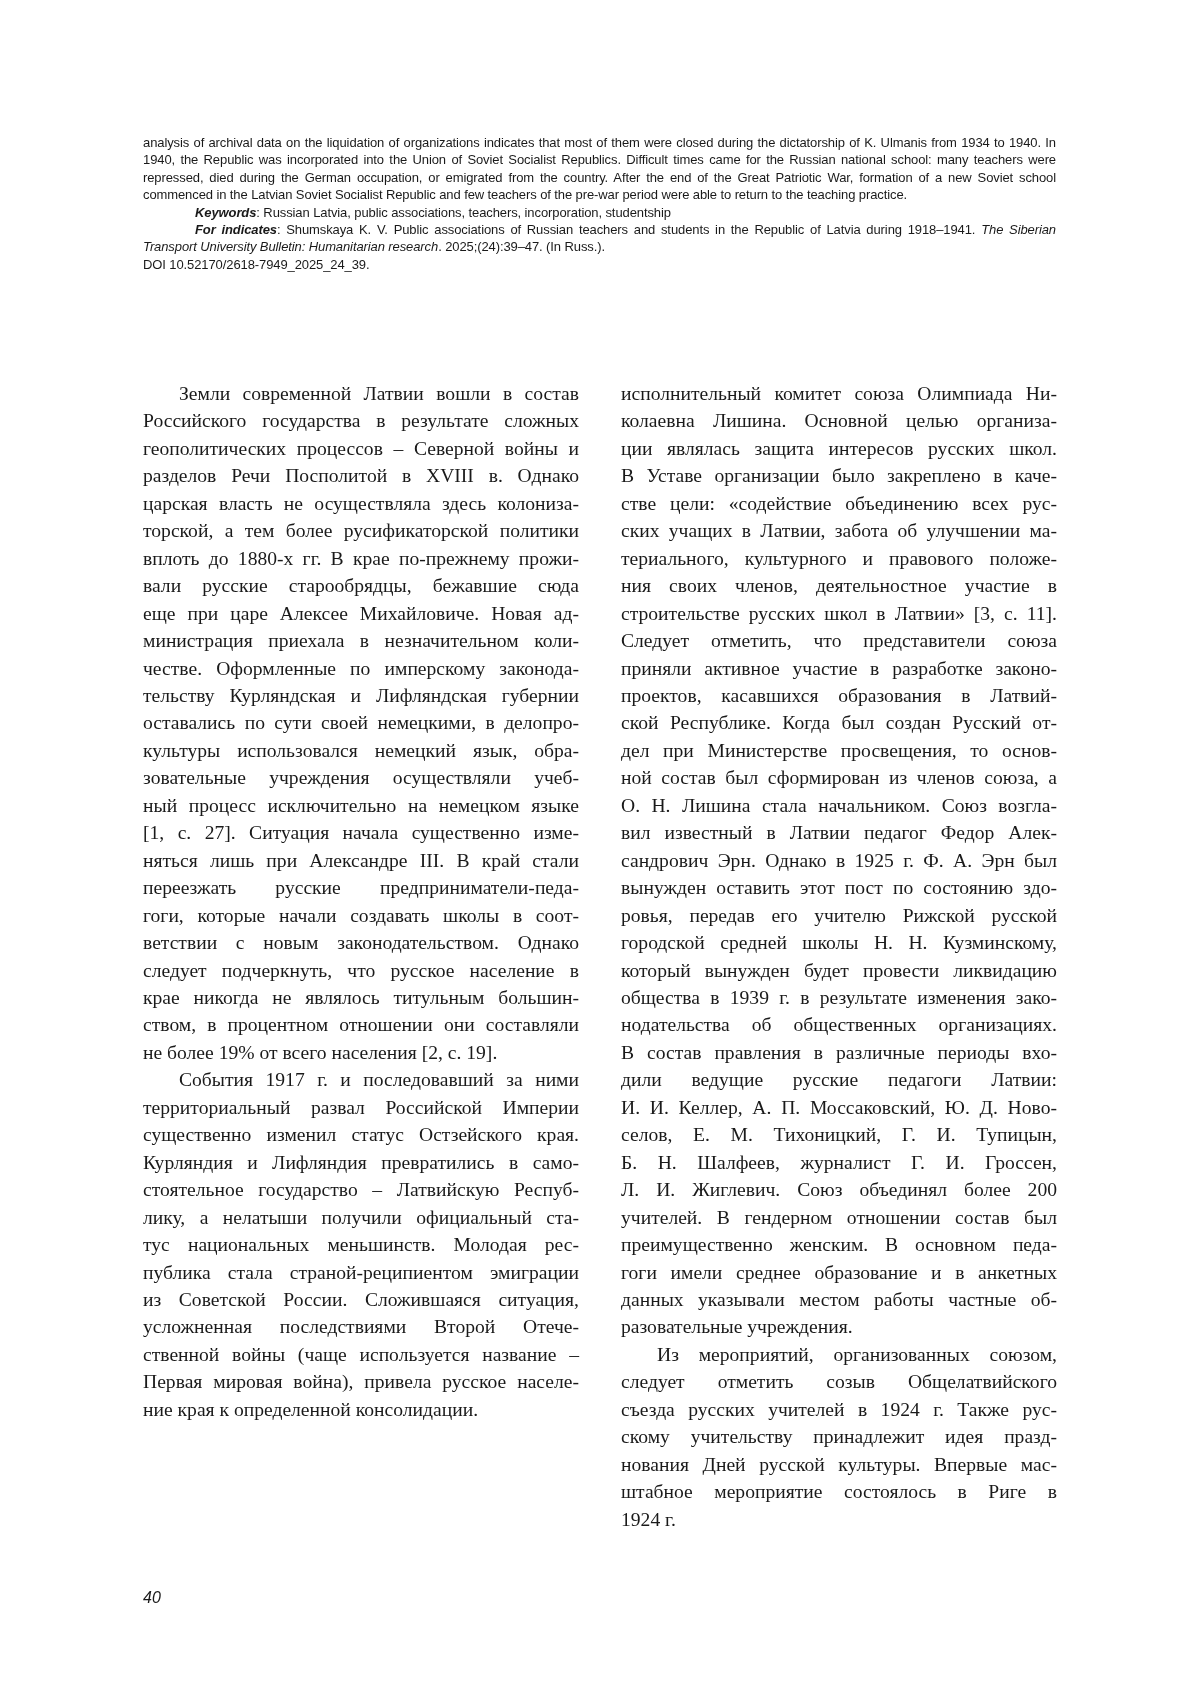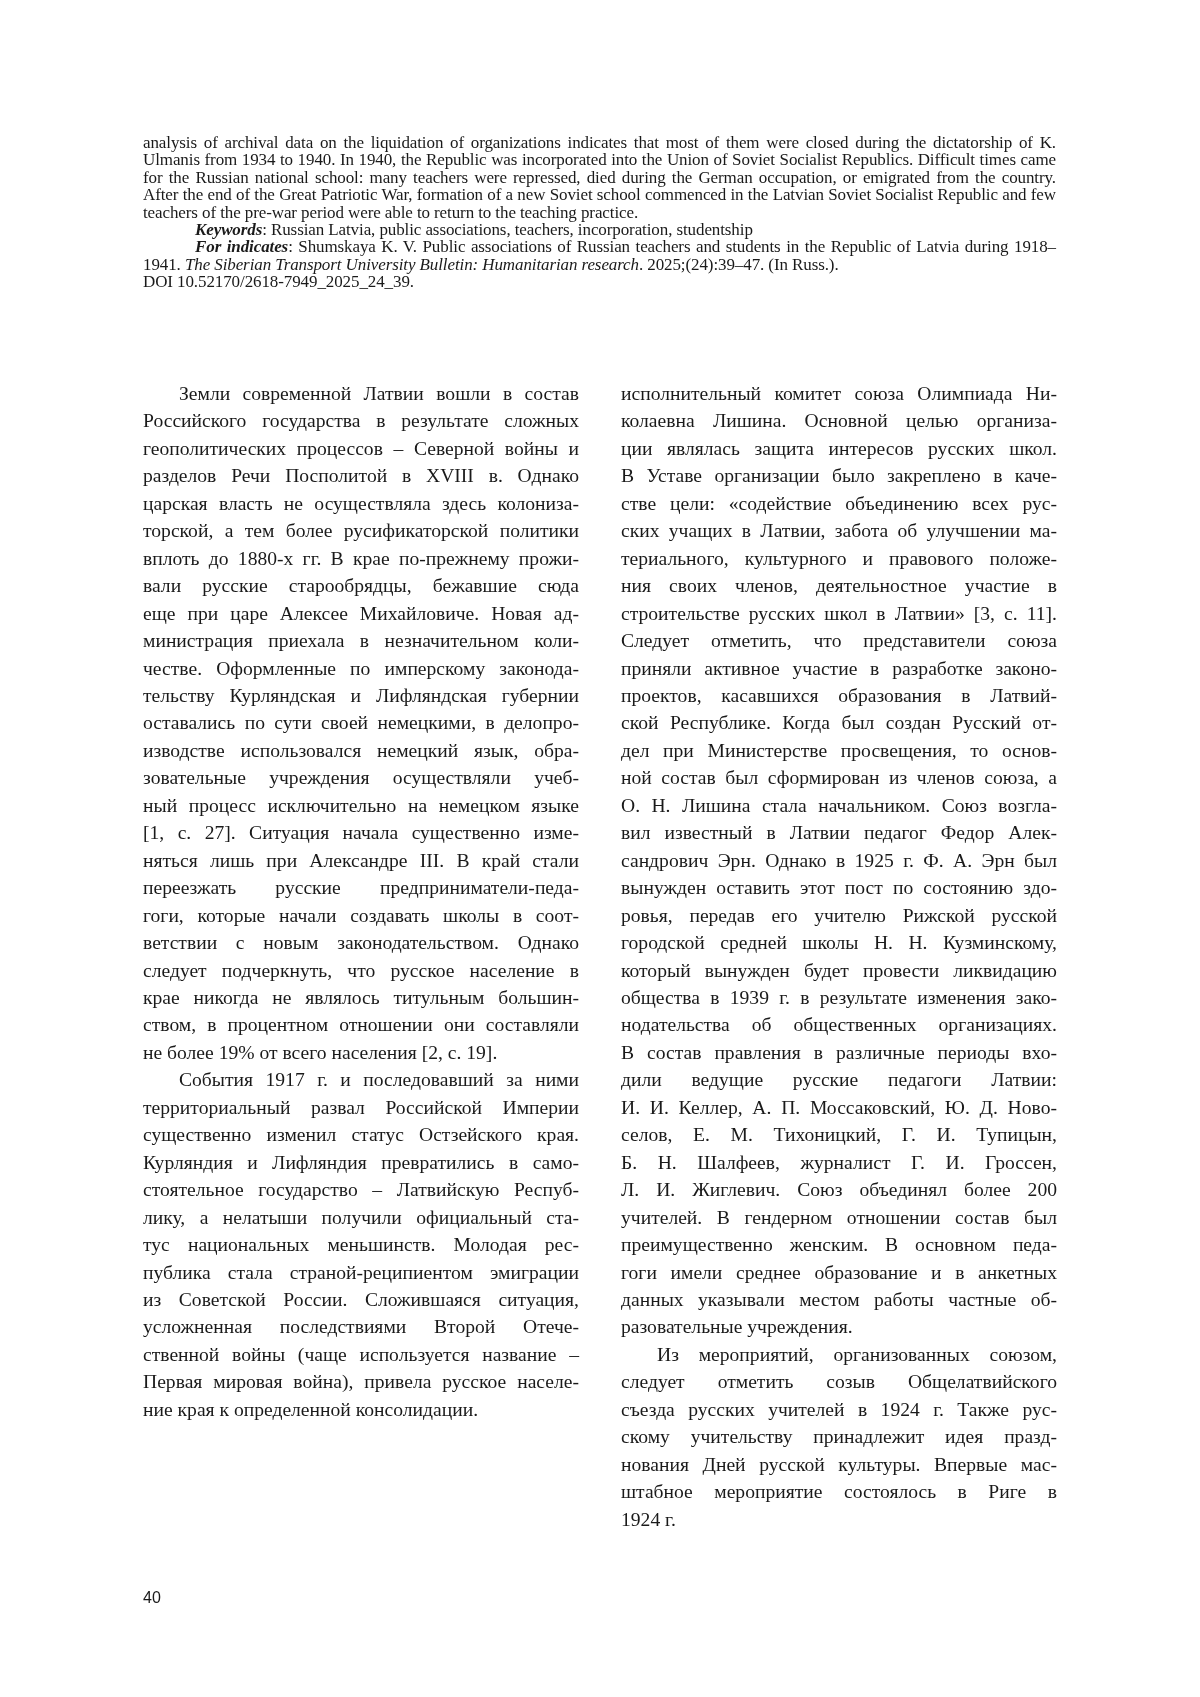--- a/index.html
+++ b/index.html
@@ -1,40 +1,40 @@
 <!DOCTYPE html>
 <html><head>
   <meta charset="utf-8">
   <style>
     html, body { margin: 0; padding: 0; background: #ffffff; }
     body { width: 1200px; height: 1697px; position: relative; overflow: hidden; color: #1a1a1a; }
     .abstract {
       position: absolute; left: 143px; top: 134px; width: 913px;
-      font-family: Liberation Serif, serif; font-size: 17px; line-height: 17.4px;
+      font-family: Liberation Sans, sans-serif; font-size: 13px; line-height: 17.4px;
       text-align: justify; letter-spacing: -0.1px;
     }
     .abstract p { margin: 0; }
     .abstract .indent { text-indent: 36px; }
     .abstract b { font-weight: bold; font-style: italic; margin-left: 16px; }
     .abstract i { font-style: italic; }
     .columns {
       position: absolute; top: 380px; left: 143px; width: 914px;
       display: flex; justify-content: space-between; gap: 28px;
     }
     .col {
       width: 436px;
       font-family: "Liberation Serif", serif; font-size: 19.6px; line-height: 27.45px;
       text-align: justify; hyphens: manual;
     }
     .col .ln { display: block; text-align: justify; text-align-last: justify; white-space: nowrap; overflow: visible; }
     .col .ln.last { text-align-last: left; }
     .col .ln.ind { padding-left: 36px; }
     .page-number {
       position: absolute; left: 143px; top: 1589px;
-      font-family: "Liberation Sans", sans-serif; font-size: 16px;
+      font-family: "Liberation Sans", sans-serif; font-size: 16px; font-style: italic;
     }
   </style>
 </head>
 <body>
 
 <div class="abstract">
   <p>analysis of archival data on the liquidation of organizations indicates that most of them were closed during the dictatorship of K. Ulmanis from 1934 to 1940. In 1940, the Republic was incorporated into the Union of Soviet Socialist Republics. Difficult times came for the Russian national school: many teachers were repressed, died during the German occupation, or emigrated from the country. After the end of the Great Patriotic War, formation of a new Soviet school commenced in the Latvian Soviet Socialist Republic and few teachers of the pre-war period were able to return to the teaching practice.</p>
   <p class="indent"><b>Keywords</b><span>: Russian Latvia, public associations, teachers, incorporation, studentship</span></p>
   <p class="indent"><b>For indicates</b><span>: Shumskaya K. V. Public associations of Russian teachers and students in the Republic of Latvia during 1918–1941. </span><i>The Siberian Transport University Bulletin: Humanitarian research</i><span>. 2025;(24):39–47. (In Russ.).</span></p>
   <p>DOI 10.52170/2618-7949_2025_24_39.</p>
@@ -49,21 +49,21 @@
         <span class="ln">разделов Речи Посполитой в XVIII в. Однако</span>
         <span class="ln">царская власть не осуществляла здесь колониза-</span>
         <span class="ln">торской, а тем более русификаторской политики</span>
         <span class="ln">вплоть до 1880-х гг. В крае по-прежнему прожи-</span>
         <span class="ln">вали русские старообрядцы, бежавшие сюда</span>
         <span class="ln">еще при царе Алексее Михайловиче. Новая ад-</span>
         <span class="ln">министрация приехала в незначительном коли-</span>
         <span class="ln">честве. Оформленные по имперскому законода-</span>
         <span class="ln">тельству Курляндская и Лифляндская губернии</span>
         <span class="ln">оставались по сути своей немецкими, в делопро-</span>
-        <span class="ln">изводстве использовался немецкий язык, обра-</span>
+        <span class="ln">культуры использовался немецкий язык, обра-</span>
         <span class="ln">зовательные учреждения осуществляли учеб-</span>
         <span class="ln">ный процесс исключительно на немецком языке</span>
         <span class="ln">[1, с. 27]. Ситуация начала существенно изме-</span>
         <span class="ln">няться лишь при Александре III. В край стали</span>
         <span class="ln">переезжать русские предприниматели-педа-</span>
         <span class="ln">гоги, которые начали создавать школы в соот-</span>
         <span class="ln">ветствии с новым законодательством. Однако</span>
         <span class="ln">следует подчеркнуть, что русское население в</span>
         <span class="ln">крае никогда не являлось титульным большин-</span>
         <span class="ln">ством, в процентном отношении они составляли</span>

